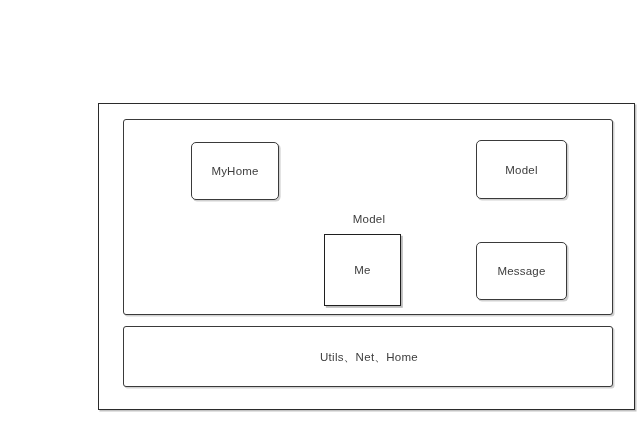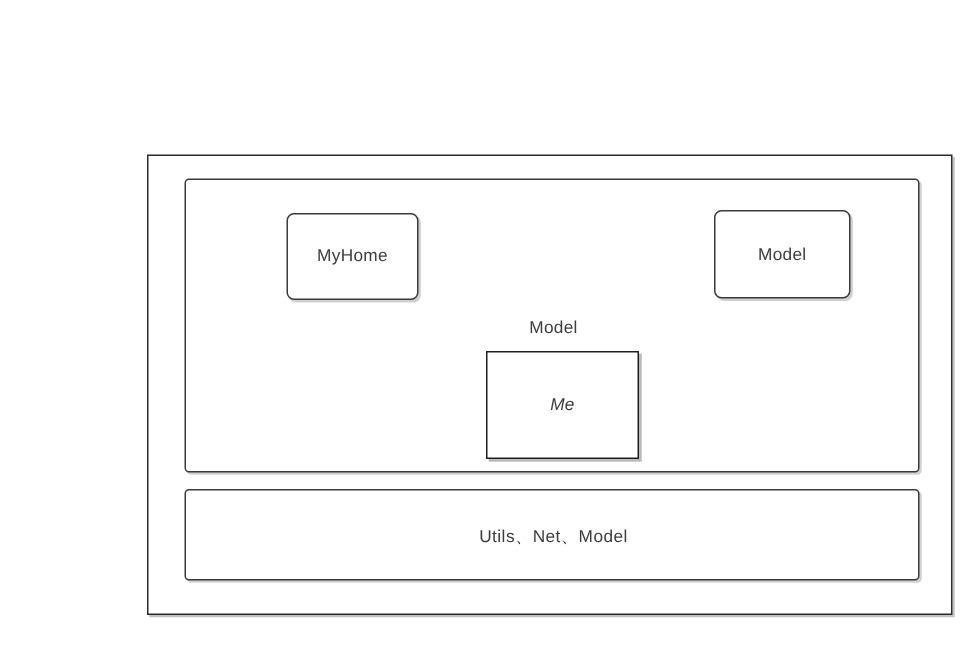--- a/index.html
+++ b/index.html
@@ -79,21 +79,21 @@
     font-size: 11.5px;
     color: #3d3d3d;
     letter-spacing: 0.2px;
     white-space: nowrap;
   }
 
   
   .box-myhome  { left: 67px;  top: 22px;  width: 88px; height: 58px; }
   .box-idea    { left: 352px; top: 20px;  width: 91px; height: 59px; }
   .box-campus  { left: 67px;  top: 122px; width: 88px; height: 58px; }
-  .box-me      { left: 200px; top: 114px; width: 102px; height: 72px; font-style: italic; }
+  .box-me      { left: 200px; top: 114px; width: 77px; height: 72px; }
   .box-message { left: 352px; top: 122px; width: 91px; height: 58px; }
 
   
   .home-caption {
     position: absolute;
     left: 0;
     top: 93px;
     width: 490px;
     text-align: center;
     font-size: 11.5px;
@@ -134,22 +134,25 @@
         <span class="module-label">Model</span>
       </div>
 
       <div class="home-caption">Model</div>
 
 
       <div class="module-box square box-me">
         <span class="module-label">Me</span>
       </div>
 
+      <div class="module-box box-message">
+        <span class="module-label">Message</span>
+      </div>
 
     </div>
 
     <div class="panel panel-shared">
-      <div class="shared-caption">Utils、Net、Model</div>
+      <div class="shared-caption">Utils、Net、Home</div>
     </div>
 
   </div>
 
 </div>
 
 </body></html>

